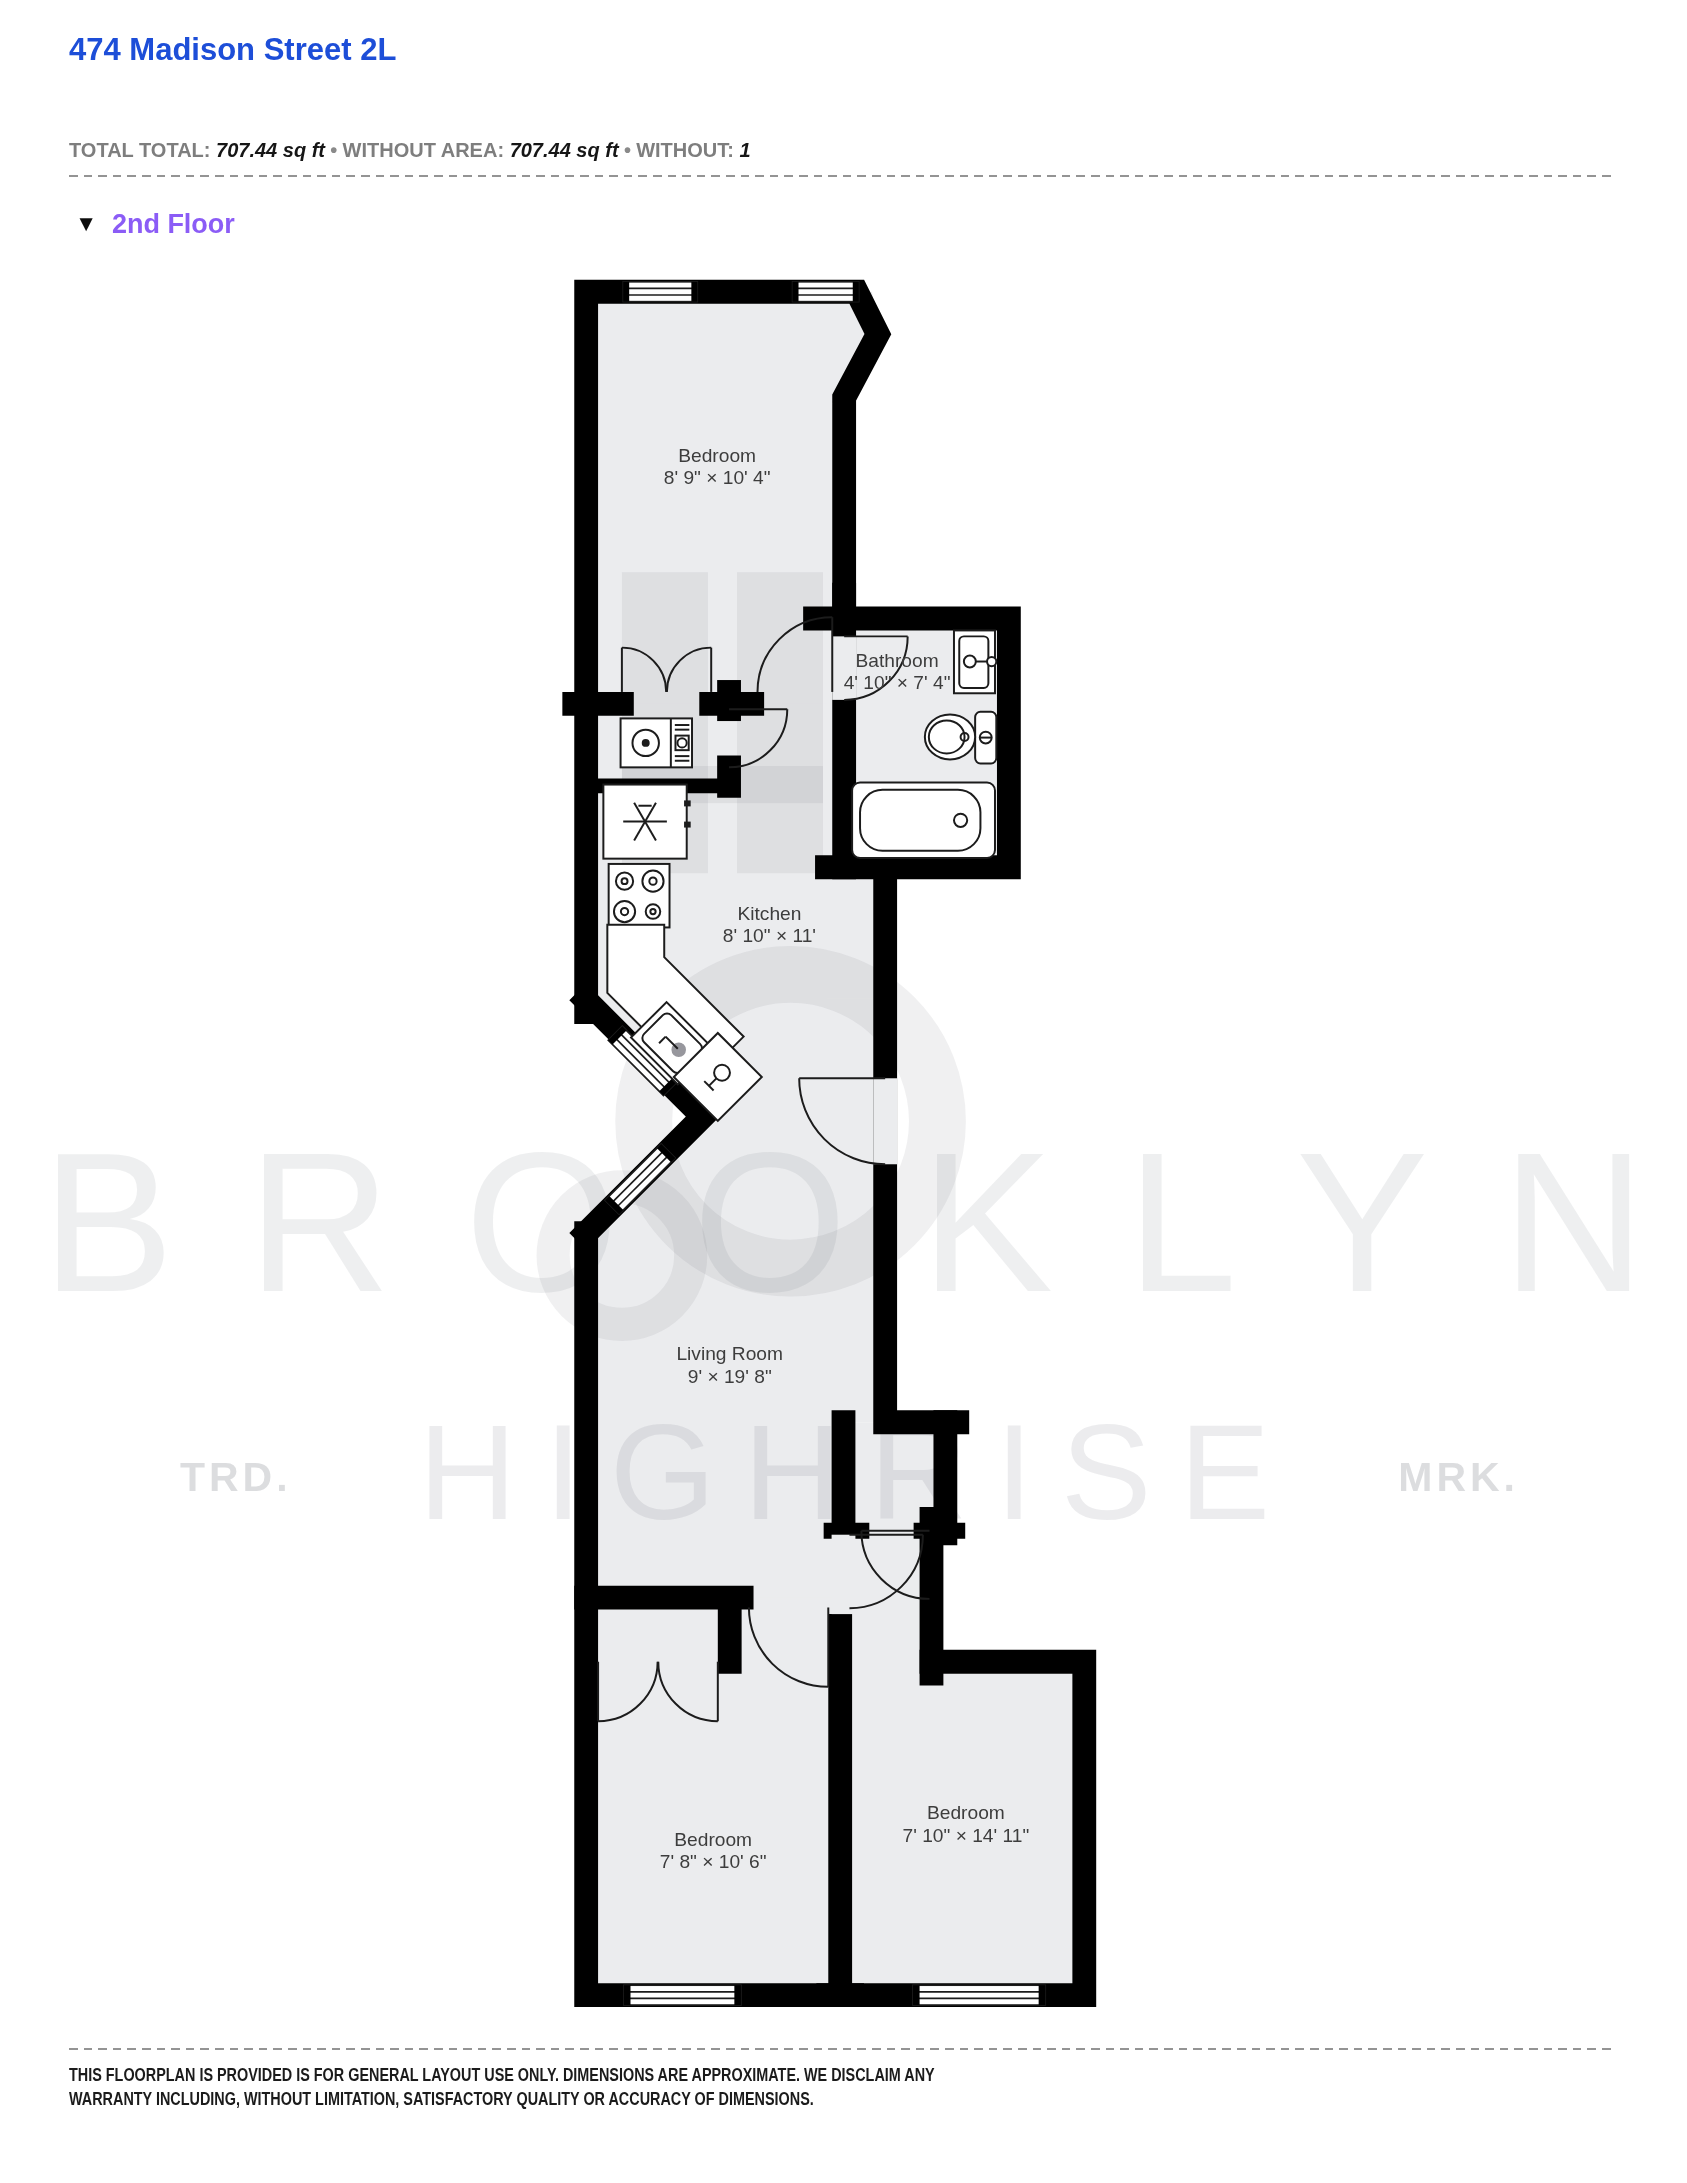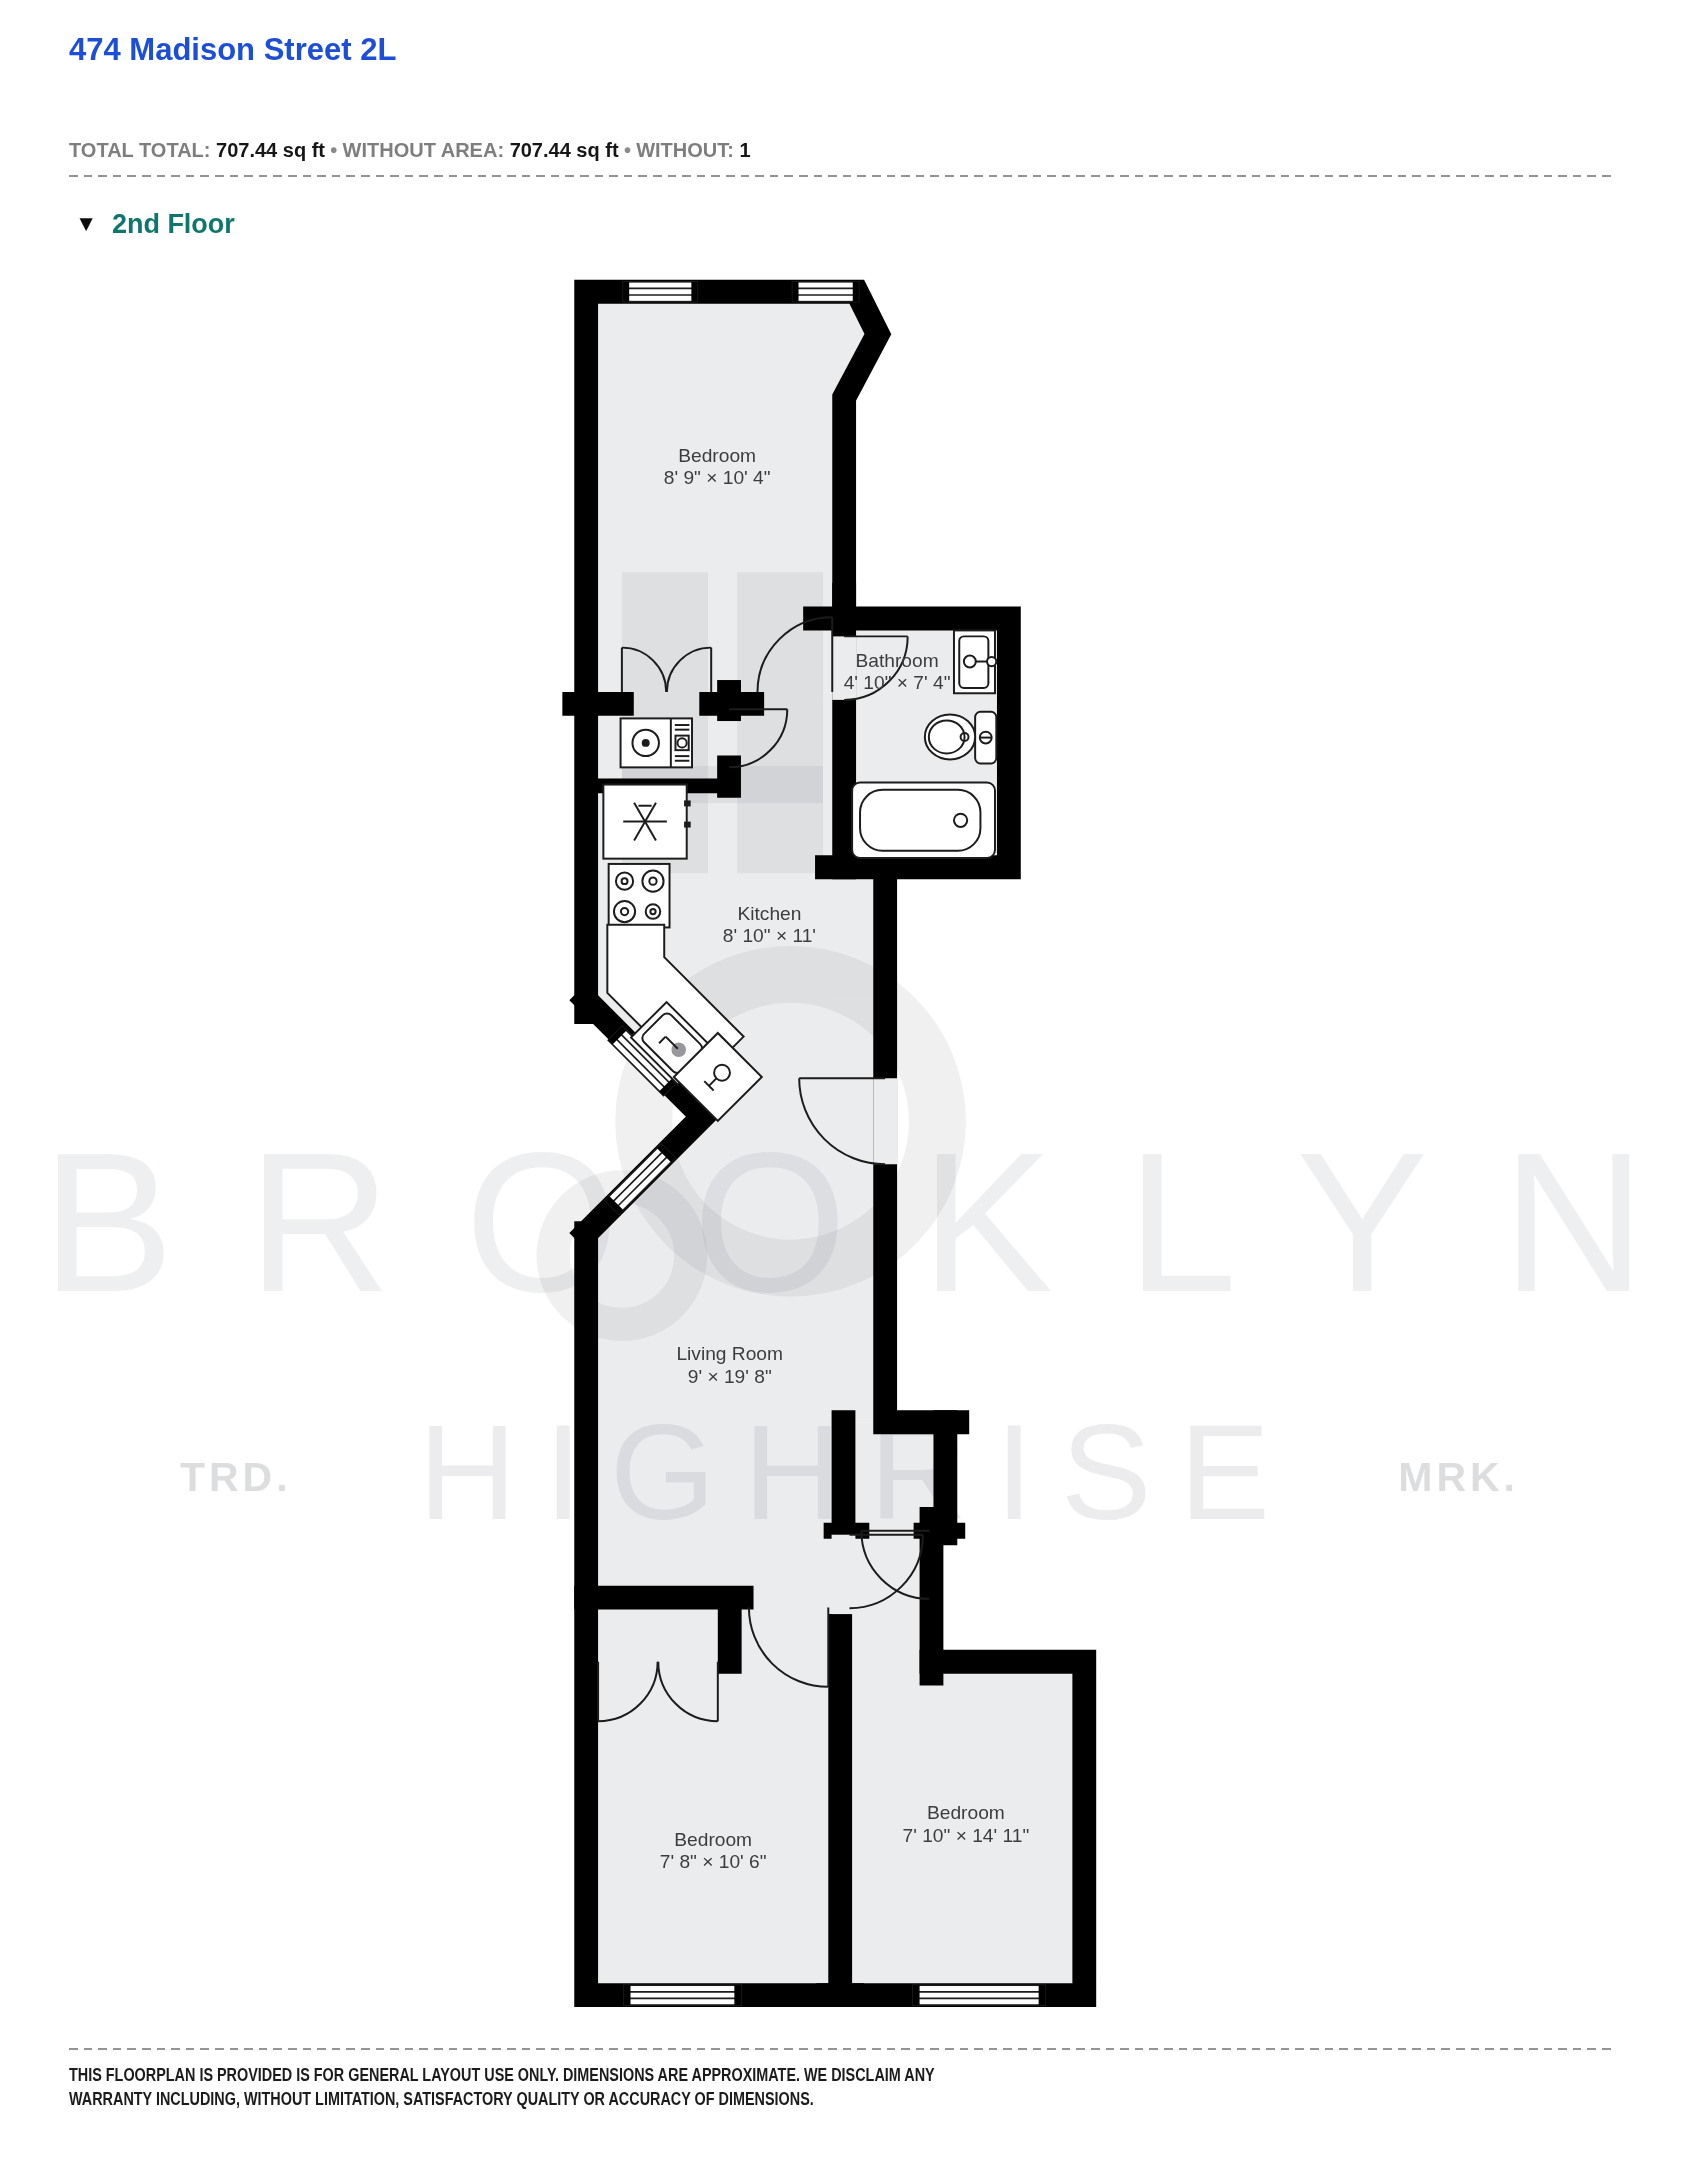--- a/index.html
+++ b/index.html
@@ -3,29 +3,29 @@
 <meta charset="utf-8">
 <style>
   html,body{margin:0;padding:0;background:#fff;}
   body{width:1687px;height:2183px;position:relative;font-family:"Liberation Sans",sans-serif;overflow:hidden;}
   .page{position:absolute;inset:0;background:#fff;}
   svg{position:absolute;left:0;top:0;}
 
   
   .title{position:absolute;left:69px;top:32px;font-size:31px;font-weight:800;color:#1d4ed8;letter-spacing:0;}
   .meta{position:absolute;left:69px;top:139px;font-size:20px;font-weight:700;color:#7e7e7e;white-space:nowrap;}
-  .meta .val{color:#161616;}
+  .meta .val{color:#161616;font-style:italic;}
   .meta .sep{color:#8a8a8a;padding:0 5.3px;}
   .dash-rule{position:absolute;left:69px;width:1548px;height:2px;
     background:repeating-linear-gradient(90deg,#949494 0 8.6px,transparent 8.6px 14.6px);}
   .rule-top{top:175px;}
   .rule-bottom{top:2048px;}
   .floor-row{position:absolute;left:75px;top:209px;display:flex;align-items:center;gap:14.6px;}
   .floor-marker{font-size:22.5px;color:#0c0c0c;line-height:1;}
-  .floor-label{font-size:27px;font-weight:800;color:#0f766e;}
+  .floor-label{font-size:27px;font-weight:800;color:#8b5cf6;}
 
   
   .disclaimer{position:absolute;left:69px;top:2063px;font-size:18px;font-weight:700;color:#1b1b1b;
     line-height:24px;transform:scaleX(0.80);transform-origin:left top;white-space:nowrap;}
 
   
   .floor{fill:#ebecee;}
   .wall{fill:none;stroke:#000;stroke-width:36;stroke-linecap:square;stroke-linejoin:miter;}
   .wall-thin{fill:none;stroke:#000;stroke-width:22;stroke-linecap:square;}
   .pier{fill:none;stroke:#000;stroke-width:24;stroke-linecap:square;}

